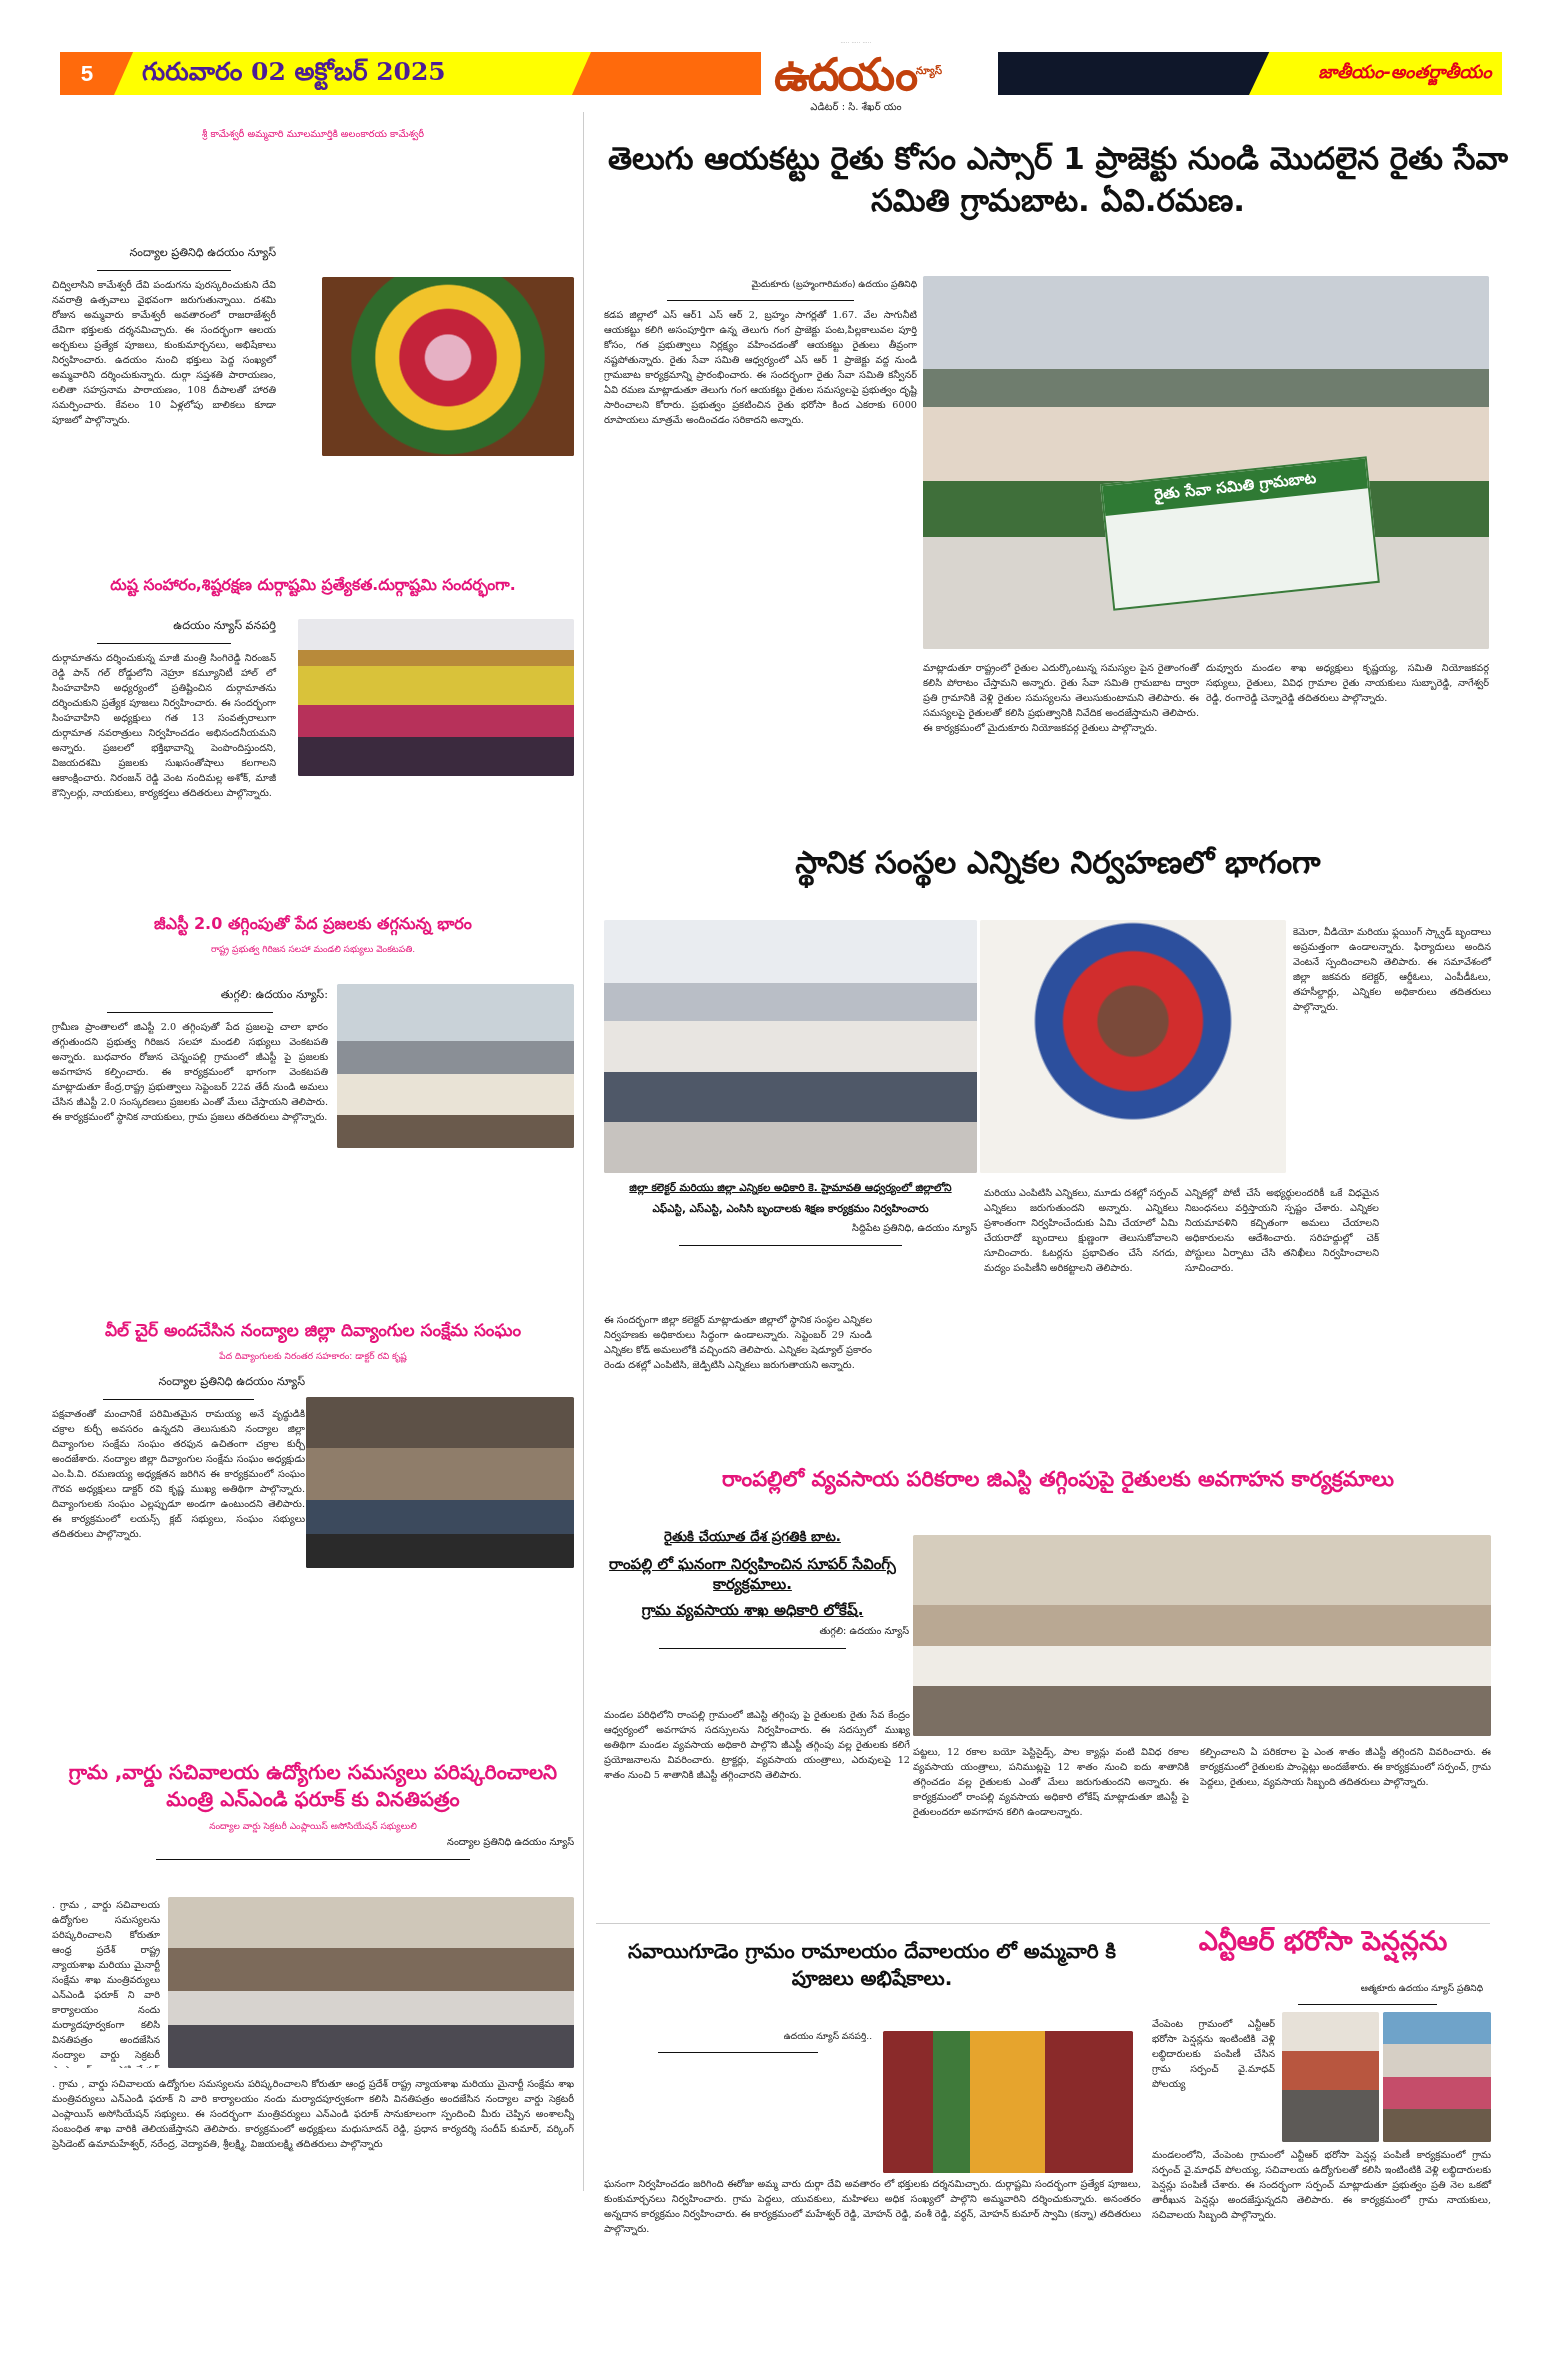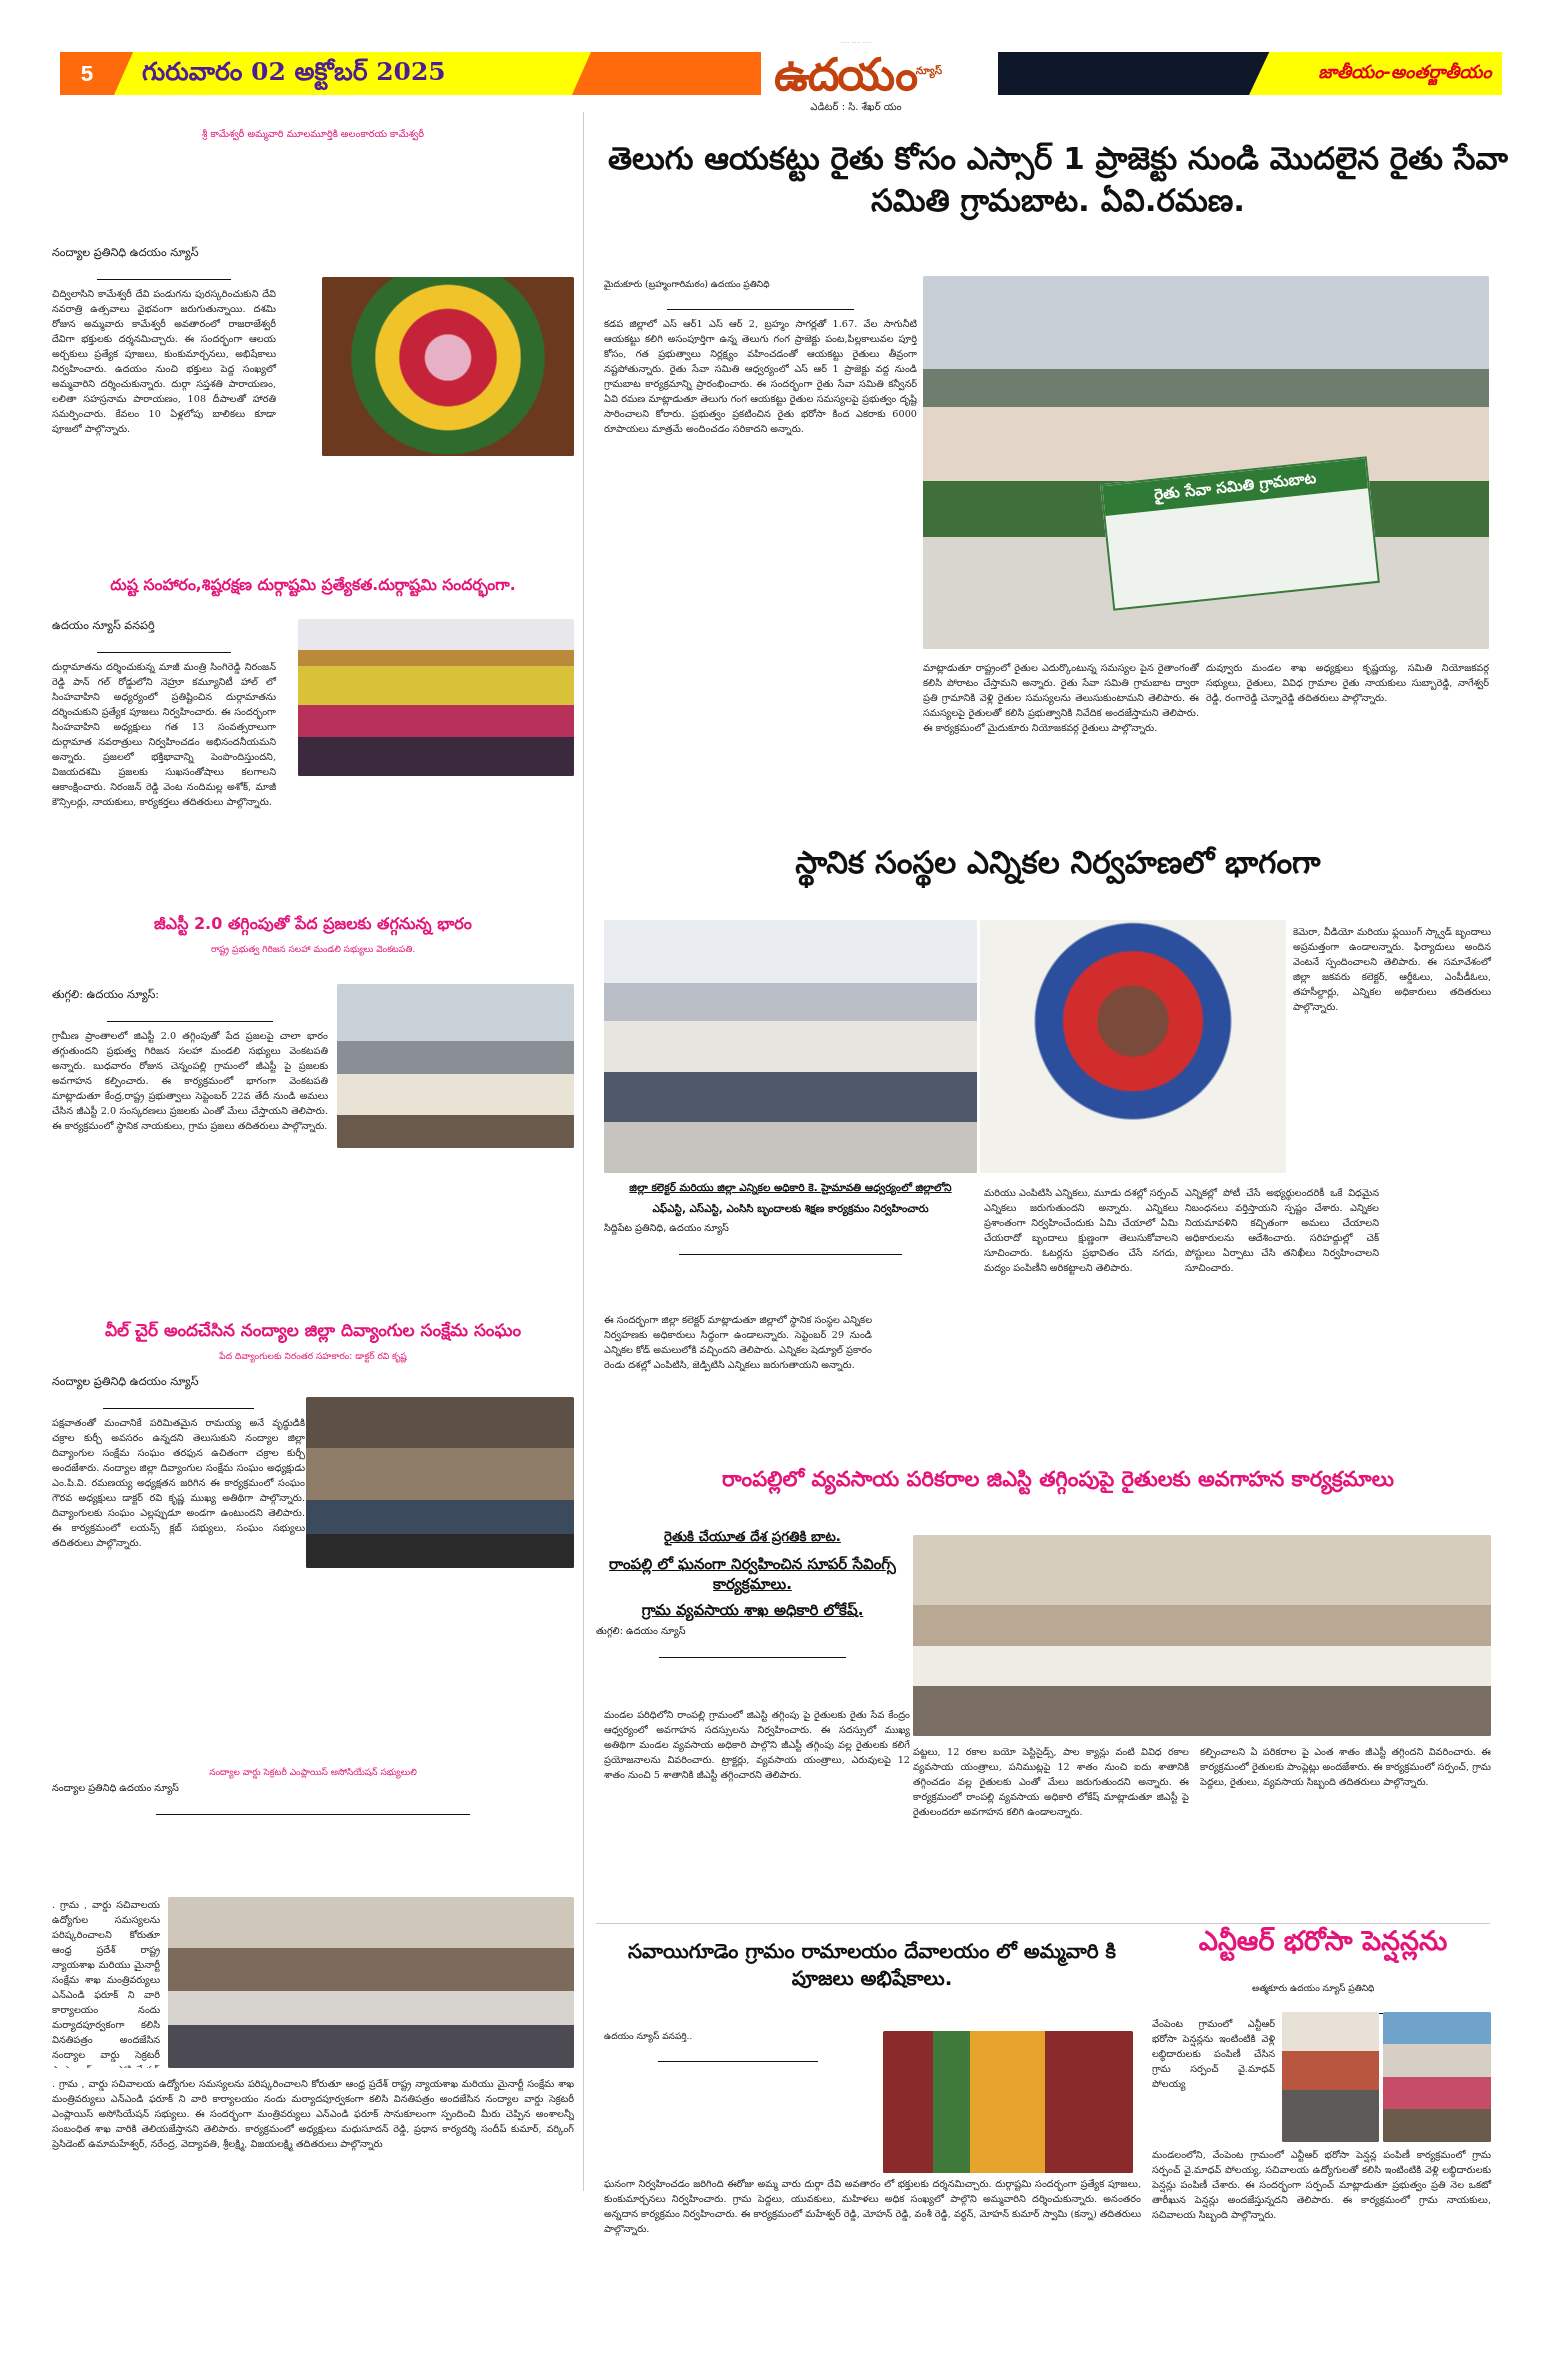--- a/index.html
+++ b/index.html
@@ -18,21 +18,21 @@
   .logo .logo-sub { font-size: 10px; color: #222; }
   .band-right { position: absolute; left: 938px; top: 3px; width: 504px; height: 43px; background: #0f172a; }
   .band-right .section-box { position: absolute; right: 0; top: 0; width: 253px; height: 43px; background: #ffff00; clip-path: polygon(8% 0, 100% 0, 100% 100%, 0 100%); }
   .band-right .section-text { position: absolute; right: 10.4px; top: 9px; font-size: 18px; font-weight: bold; color: #e3001b; font-style: italic; }
 
   
   .abs { position: absolute; }
   .pink-head { color: #e5147a; font-weight: bold; text-align: center; line-height: 1.35; }
   .black-head { color: #111; font-weight: bold; text-align: center; line-height: 1.35; }
   .subhead { color: #e5147a; text-align: center; font-size: 11.2px; }
-  .dateline { font-size: 11.2px; text-align: left; padding-bottom: 19px; margin-bottom: 6px; position: relative; }
+  .dateline { font-size: 11.2px; text-align: right; padding-bottom: 10px; margin-bottom: 6px; position: relative; }
   .dateline::after { content: ""; position: absolute; left: 20%; right: 20%; bottom: 0; border-bottom: 1.5px solid #111; }
   .body-text { font-size: 11.2px; line-height: 16.4px; text-align: justify; color: #222; font-family: "DejaVu Serif", serif; }
   .photo { position: absolute; border-radius: 1.5px; overflow: hidden; }
   .divider-v { position: absolute; width: 1.5px; background: #222; }
   .divider-h { position: absolute; height: 1.5px; background: #222; }
   .underline { text-decoration: underline; }
 </style>
 </head>
 <body>
 
@@ -83,20 +83,21 @@
   <h2 class="pink-head" style="font-size:17px;">వీల్ చైర్ అందచేసిన నంద్యాల జిల్లా దివ్యాంగుల సంక్షేమ సంఘం</h2>
   <div class="subhead" style="margin-top:9px;font-size:9px;">పేద దివ్యాంగులకు నిరంతర సహకారం: డాక్టర్ రవి కృష్ణ</div>
 </section>
 <div class="abs" style="left:52px;top:1375px;width:253px;">
   <div class="dateline">నంద్యాల ప్రతినిధి ఉదయం న్యూస్</div>
   <p class="body-text" style="font-size:9.7px;line-height:15px;">పక్షవాతంతో మంచానికే పరిమితమైన రామయ్య అనే వృద్ధుడికి చక్రాల కుర్చీ అవసరం ఉన్నదని తెలుసుకుని నంద్యాల జిల్లా దివ్యాంగుల సంక్షేమ సంఘం తరఫున ఉచితంగా చక్రాల కుర్చీ అందజేశారు. నంద్యాల జిల్లా దివ్యాంగుల సంక్షేమ సంఘం అధ్యక్షుడు ఎం.పి.వి. రమణయ్య అధ్యక్షతన జరిగిన ఈ కార్యక్రమంలో సంఘం గౌరవ అధ్యక్షులు డాక్టర్ రవి కృష్ణ ముఖ్య అతిథిగా పాల్గొన్నారు. దివ్యాంగులకు సంఘం ఎల్లప్పుడూ అండగా ఉంటుందని తెలిపారు. ఈ కార్యక్రమంలో లయన్స్ క్లబ్ సభ్యులు, సంఘం సభ్యులు తదితరులు పాల్గొన్నారు.</p>
 </div>
 <div class="photo" style="left:306px;top:1397px;width:268px;height:171px;background:linear-gradient(180deg,#5d5147 0 30%, #8f7d6a 30% 60%, #3c4a5d 60% 80%, #2a2a2a 80%);"></div>
 
 <section class="abs" style="left:52px;top:1759px;width:522px;">
+  <h2 class="pink-head" style="font-size:20px;">గ్రామ ,వార్డు సచివాలయ ఉద్యోగుల సమస్యలు పరిష్కరించాలని మంత్రి ఎన్ఎండి ఫరూక్ కు వినతిపత్రం</h2>
   <div class="subhead" style="margin-top:7.5px;font-size:9px;">నంద్యాల వార్డు సెక్రటరీ ఎంప్లాయిస్ అసోసియేషన్ సభ్యులులి</div>
   <div class="dateline" style="margin-top:3px;font-size:9.7px;">నంద్యాల ప్రతినిధి ఉదయం న్యూస్</div>
 </section>
 <div class="photo" style="left:168px;top:1897px;width:406px;height:171px;background:linear-gradient(180deg,#cfc7b9 0 30%, #7c6a5a 30% 55%, #d7d3cf 55% 75%, #4c4a52 75%);"></div>
 <p class="abs body-text" style="left:52px;top:1897px;width:108px;font-size:9.7px;line-height:15px;height:171px;overflow:hidden;">. గ్రామ , వార్డు సచివాలయ ఉద్యోగుల సమస్యలను పరిష్కరించాలని కోరుతూ ఆంధ్ర ప్రదేశ్ రాష్ట్ర న్యాయశాఖ మరియు మైనార్టీ సంక్షేమ శాఖ మంత్రివర్యులు ఎన్ఎండి ఫరూక్ ని వారి కార్యాలయం నందు మర్యాదపూర్వకంగా కలిసి వినతిపత్రం అందజేసిన నంద్యాల వార్డు సెక్రటరీ ఎంప్లాయిస్ అసోసియేషన్ సభ్యులు. ఈ సందర్భంగా మంత్రివర్యులు ఎన్ఎండి ఫరూక్ సానుకూలంగా స్పందించి మీరు చెప్పిన అంశాలన్నీ సంబంధిత శాఖ వారికి తెలియజేస్తానని తెలిపారు. కార్యక్రమంలో అధ్యక్షులు మధుసూదన్ రెడ్డి, ప్రధాన కార్యదర్శి సందీప్ కుమార్, వర్కింగ్ ప్రెసిడెంట్ ఉమామహేశ్వర్, నరేంద్ర, వెద్యావతి, శ్రీలక్ష్మి, విజయలక్ష్మి తదితరులు పాల్గొన్నారు</p>
 <p class="abs body-text" style="left:52px;top:2076px;width:522px;font-size:9.7px;line-height:15px;height:104px;overflow:hidden;">. గ్రామ , వార్డు సచివాలయ ఉద్యోగుల సమస్యలను పరిష్కరించాలని కోరుతూ ఆంధ్ర ప్రదేశ్ రాష్ట్ర న్యాయశాఖ మరియు మైనార్టీ సంక్షేమ శాఖ మంత్రివర్యులు ఎన్ఎండి ఫరూక్ ని వారి కార్యాలయం నందు మర్యాదపూర్వకంగా కలిసి వినతిపత్రం అందజేసిన నంద్యాల వార్డు సెక్రటరీ ఎంప్లాయిస్ అసోసియేషన్ సభ్యులు. ఈ సందర్భంగా మంత్రివర్యులు ఎన్ఎండి ఫరూక్ సానుకూలంగా స్పందించి మీరు చెప్పిన అంశాలన్నీ సంబంధిత శాఖ వారికి తెలియజేస్తానని తెలిపారు. కార్యక్రమంలో అధ్యక్షులు మధుసూదన్ రెడ్డి, ప్రధాన కార్యదర్శి సందీప్ కుమార్, వర్కింగ్ ప్రెసిడెంట్ ఉమామహేశ్వర్, నరేంద్ర, వెద్యావతి, శ్రీలక్ష్మి, విజయలక్ష్మి తదితరులు పాల్గొన్నారు</p>
 
 <div class="divider-v" style="left:583px;top:112px;height:2079px;background:#ccc;width:0.7px;"></div>
 
 <h1 class="abs black-head" style="left:596px;top:138px;width:924px;font-size:31px;">తెలుగు ఆయకట్టు రైతు కోసం ఎస్సార్ 1 ప్రాజెక్టు నుండి మొదలైన రైతు సేవా సమితి గ్రామబాట. ఏవి.రమణ.</h1>

